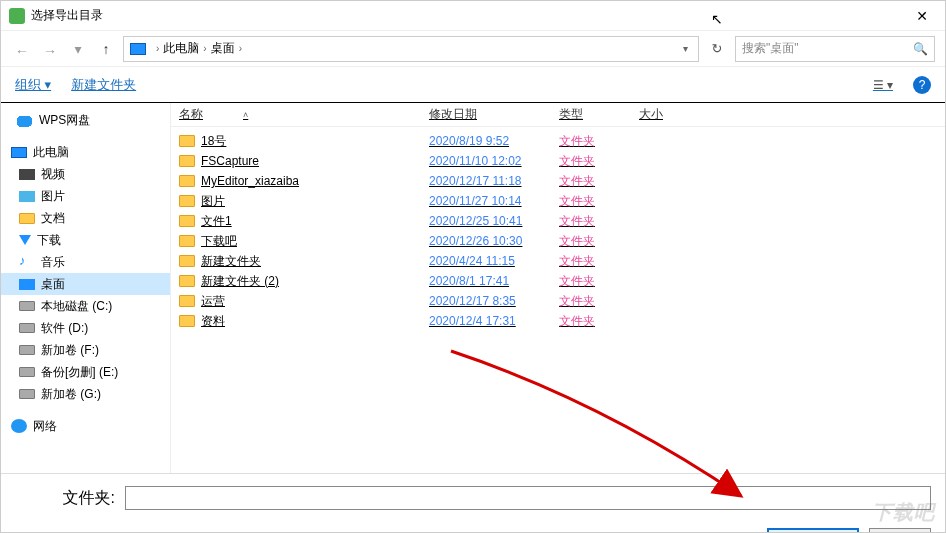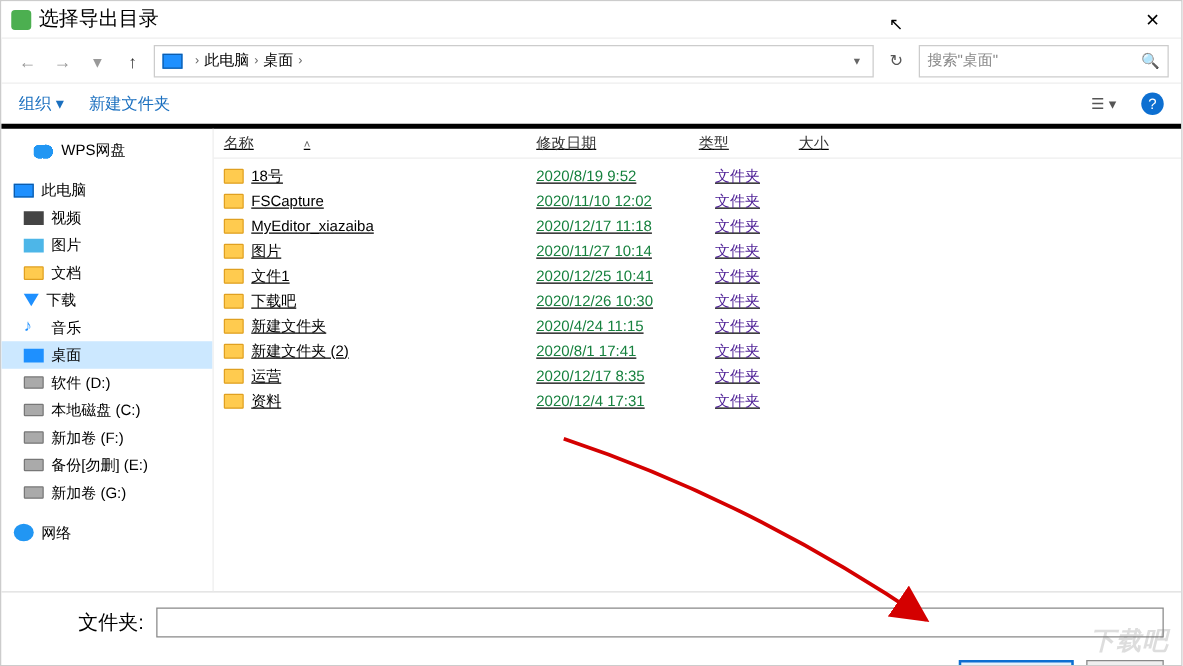--- a/index.html
+++ b/index.html
@@ -1,41 +1,41 @@
 <!DOCTYPE html>
 <html><head>
 <meta charset="utf-8">
 <style>
 * { margin: 0; padding: 0; box-sizing: border-box; font-family: "Microsoft YaHei", "Segoe UI", sans-serif; }
 body { background: #fff; width: 946px; height: 533px; overflow: hidden; position: relative; border: 1px solid #ccc; }
 .titlebar { height: 30px; display: flex; align-items: center; padding: 0 8px; background: #fff; border-bottom: 1px solid #eee; }
 .titlebar .app-icon { width: 16px; height: 16px; background: #4caf50; border-radius: 3px; margin-right: 6px; display: inline-block; }
-.titlebar .title { font-size: 16px; flex: 1; }
+.titlebar .title { font-size: 12px; flex: 1; }
 .titlebar .close { width: 30px; text-align: center; font-size: 14px; cursor: pointer; }
 .cursor { position: absolute; left: 710px; top: 10px; font-size: 14px; pointer-events: none; }
 .navbar { height: 36px; display: flex; align-items: center; padding: 0 10px; gap: 6px; border-bottom: 1px solid #eee; }
 .nav-arrow { width: 22px; height: 22px; display: flex; align-items: center; justify-content: center; color: #999; font-size: 14px; cursor: pointer; }
 .nav-arrow.up { color: #333; }
 .location { flex: 1; height: 26px; border: 1px solid #ccc; display: flex; align-items: center; padding: 0 6px; font-size: 12px; background: #fff; }
 .location .pc-icon { width: 16px; height: 12px; background: #1e90ff; border: 1px solid #0d5cab; margin-right: 6px; display: inline-block; }
 .location .crumb { cursor: pointer; }
 .location .sep { margin: 0 4px; color: #666; font-size: 10px; }
 .location .drop { margin-left: auto; color: #666; font-size: 10px; padding: 0 4px; cursor: pointer; }
 .refresh { width: 24px; text-align: center; color: #555; cursor: pointer; font-size: 13px; }
 .searchbox { width: 200px; height: 26px; border: 1px solid #ccc; display: flex; align-items: center; padding: 0 6px; font-size: 12px; color: #888; }
 .searchbox .s-icon { margin-left: auto; color: #666; font-size: 12px; }
-.toolbar { height: 36px; display: flex; align-items: center; padding: 0 14px; gap: 20px; font-size: 13px; color: #1a6fbf; border-bottom: 4px solid #000000; }
+.toolbar { height: 36px; display: flex; align-items: center; padding: 0 14px; gap: 20px; font-size: 13px; color: #1a6fbf; border-bottom: 1px solid #000000; text-decoration: underline; }
 .toolbar .btn { cursor: pointer; }
 .toolbar .spacer { flex: 1; }
 .toolbar .view { color: #555; cursor: pointer; display: flex; align-items: center; gap: 4px; font-size: 12px; }
 .toolbar .help { width: 18px; height: 18px; background: #0d6fd1; color: #fff; border-radius: 50%; display: flex; align-items: center; justify-content: center; font-size: 12px; cursor: pointer; }
 .main { display: flex; height: 370px; }
 .sidebar { width: 170px; border-right: 1px solid #eee; overflow-y: auto; padding: 6px 0; font-size: 12px; }
 .side-item { display: flex; align-items: center; height: 22px; padding: 0 8px 0 18px; gap: 6px; cursor: pointer; }
-.side-item.top { padding-left: 26px; }
+.side-item.top { padding-left: 16px; }
 .side-item.root { padding-left: 10px; }
 .side-item.selected { background: #cce8ff; }
 .sico { width: 16px; height: 14px; display: inline-block; flex-shrink: 0; }
 .sico.cloud { background: radial-gradient(circle at 30% 60%, #2196f3 40%, transparent 41%), radial-gradient(circle at 60% 60%, #2196f3 45%, transparent 46%); }
 .sico.pc { background: #1e90ff; border: 1px solid #0d5cab; height: 11px; margin-top: 1px; }
 .sico.folder { background: #ffcb4f; border: 1px solid #e0a020; border-radius: 1px; height: 11px; }
 .sico.drive { background: #aaa; border: 1px solid #777; height: 10px; border-radius: 1px; }
 .sico.desk { background: #1e90ff; height: 11px; }
 .sico.net { background: #2196f3; border-radius: 50%; height: 14px; }
 .sico.video { background: #444; height: 11px; position: relative; }
@@ -45,22 +45,22 @@
 .content { flex: 1; display: flex; flex-direction: column; text-decoration: underline; }
 .headers { display: flex; height: 24px; align-items: center; font-size: 12px; color: #333; border-bottom: 1px solid #eee; padding: 0 8px; }
 .col-name { width: 250px; cursor: pointer; display: flex; align-items: center; gap: 40px; }
 .col-date { width: 130px; cursor: pointer; }
 .col-type { width: 80px; cursor: pointer; }
 .col-size { width: 80px; cursor: pointer; }
 .rows { flex: 1; overflow: auto; padding: 4px 8px; }
 .row { display: flex; height: 20px; align-items: center; font-size: 12px; cursor: pointer; }
 .row .ficon { width: 16px; height: 12px; background: #ffcb4f; border: 1px solid #e0a020; margin-right: 6px; border-radius: 1px; }
 .row .fname { width: 228px; }
-.row .fdate { width: 130px; color: #15803d; }
-.row .ftype { width: 80px; color: #4c1d95; margin-left: 13px; }
+.row .fdate { width: 130px; color: #3b82f6; }
+.row .ftype { width: 80px; color: #ec4899; }
 .bottom { border-top: 1px solid #ddd; padding: 12px 14px 8px; }
 .folder-row { display: flex; align-items: center; gap: 10px; margin-bottom: 18px; }
 .folder-label { font-size: 16px; width: 100px; text-align: right; }
 .folder-input { flex: 1; height: 24px; border: 1px solid #888; padding: 0 4px; font-size: 12px; }
 .btn-row { display: flex; justify-content: flex-end; gap: 10px; }
 .dlg-btn { height: 24px; padding: 0 18px; font-size: 12px; border: 1px solid #888; background: #efefef; cursor: pointer; }
 .dlg-btn.primary { border: 2px solid #0d6fd1; background: #e5f1fb; padding: 0 14px; }
 .arrow-annot { position: absolute; left: 440px; top: 340px; pointer-events: none; }
 .arrow-annot svg { overflow: visible; }
 .watermark { position: absolute; right: 10px; bottom: 6px; font-size: 20px; color: rgba(120,120,120,.25); font-weight: bold; font-style: italic; pointer-events: none; letter-spacing: 1px; }
@@ -136,25 +136,25 @@
         <div class="side-item">
           <span class="sico music">♪</span>
           <span>音乐</span>
         </div>
         <div class="side-item selected">
           <span class="sico desk"></span>
           <span>桌面</span>
         </div>
         <div class="side-item">
           <span class="sico drive"></span>
+          <span>本地磁盘 (C:)</span>
+        </div>
+        <div class="side-item">
+          <span class="sico drive"></span>
           <span>软件 (D:)</span>
-        </div>
-        <div class="side-item">
-          <span class="sico drive"></span>
-          <span>本地磁盘 (C:)</span>
         </div>
         <div class="side-item">
           <span class="sico drive"></span>
           <span>新加卷 (F:)</span>
         </div>
         <div class="side-item">
           <span class="sico drive"></span>
           <span>备份[勿删] (E:)</span>
         </div>
         <div class="side-item">

